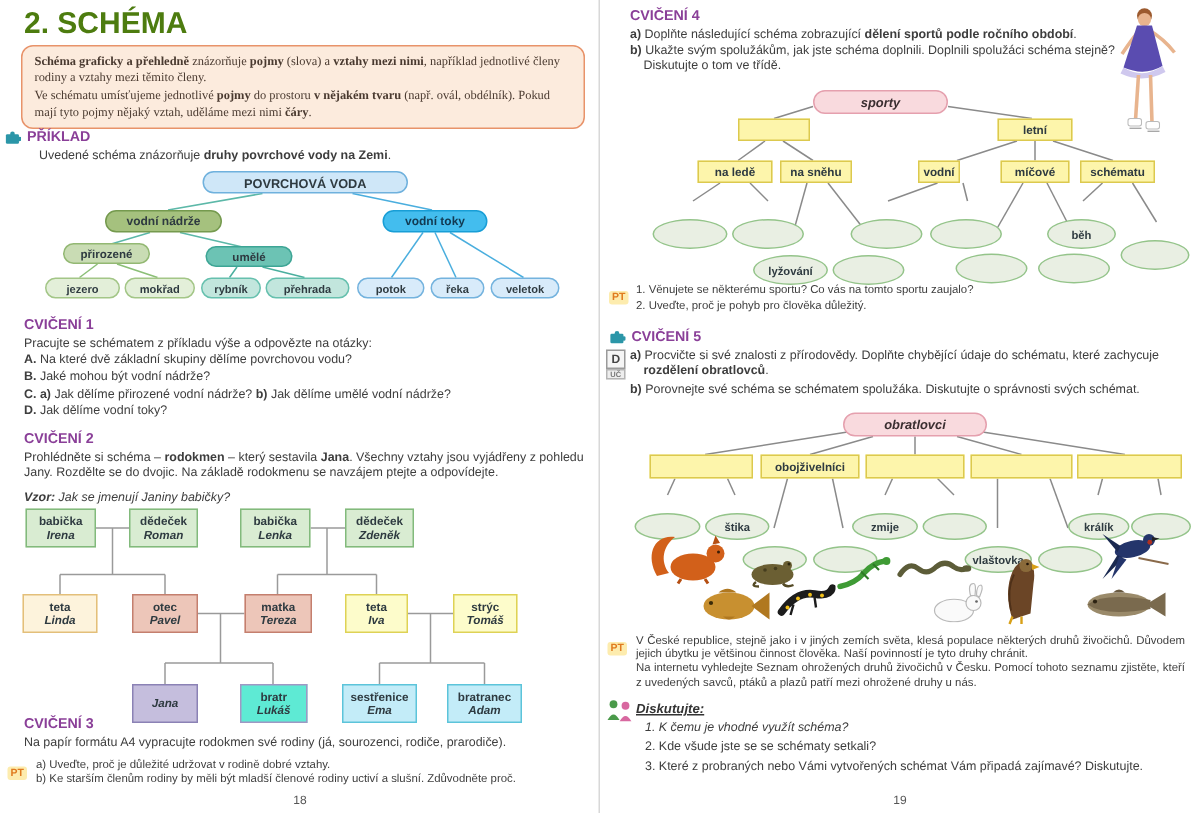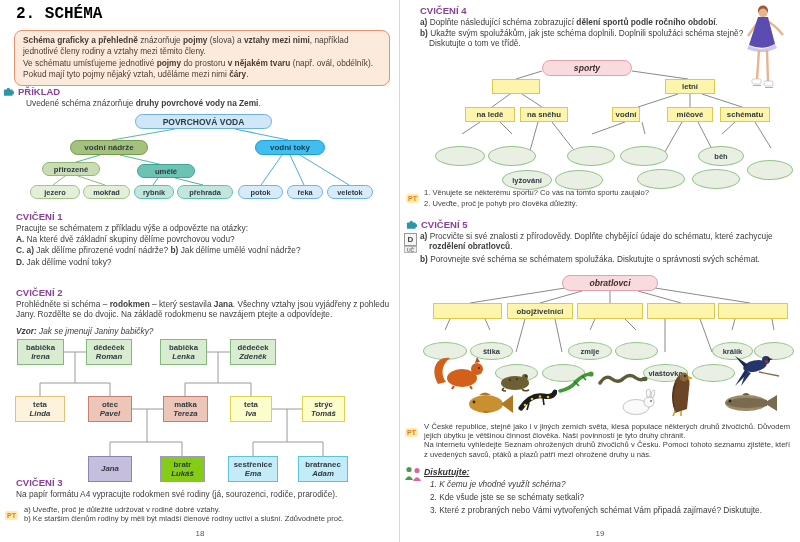--- a/index.html
+++ b/index.html
@@ -1,26 +1,26 @@
 <!DOCTYPE html>
 <html><head>
 <meta charset="utf-8">
 <style>
   html,body{margin:0;padding:0;background:#fff;}
   #sheet{position:relative;width:800px;height:542px;background:#ffffff;overflow:hidden;
          font-family:"Liberation Sans",sans-serif;color:#3d3d3d;}
   .abs{position:absolute;}
-  .title{font-size:16px;font-weight:bold;color:#000000;font-family:Liberation Mono, monospace;}
+  .title{font-size:20px;font-weight:bold;color:#4d7c0f;}
   .hdr{font-size:9.5px;font-weight:bold;color:#8a3f98;display:flex;align-items:center;gap:4px;}
   .txt{font-size:8.3px;line-height:9.6px;color:#3d3d3d;}
   .small{font-size:7.6px;line-height:9.2px;}
   .hang{padding-left:9px;text-indent:-9px;}
   .introbox{background:#fcebdd;border:1.4px solid #e8936a;border-radius:8px;
             padding:4px 8px;font-size:8.3px;line-height:11.4px;color:#4a3a30;}
-  .introbox div{margin:0;}
+  .introbox div{margin:0;font-family:Liberation Serif, serif;}
   .ptbadge{background:#fdecae;border-radius:2px;color:#e07b1f;font-weight:bold;
            font-size:7px;padding:1px 2px;display:inline-block;}
   .pagenum{font-size:8px;color:#555;text-align:center;}
   .node{position:absolute;display:flex;align-items:center;justify-content:center;
         box-sizing:border-box;text-align:center;font-weight:bold;color:#2e3a40;}
   
   .wt-root{background:#cfe7f8;border:1.3px solid #6fb1dd;border-radius:9px;font-size:8.5px;}
   .wt-nadrze{background:#a5c17e;border:1.3px solid #759a4e;border-radius:9px;font-size:8px;}
   .wt-toky{background:#43bdee;border:1.3px solid #189ed6;border-radius:9px;font-size:8px;color:#123a52;}
   .wt-prir{background:#c9dcb4;border:1.2px solid #93b873;border-radius:8px;font-size:7.7px;}
@@ -29,21 +29,21 @@
   .wt-lt{background:#c2e6dd;border:1px solid #66c0ae;border-radius:7px;font-size:7.4px;}
   .wt-lb{background:#d8ebfa;border:1px solid #74b3de;border-radius:7px;font-size:7.4px;}
   
   .ft{flex-direction:column;border:1px solid;font-size:7.8px;line-height:9.4px;padding:1px;}
   .ft .nm{font-style:italic;}
   .ft-green{background:#d9ecd2;border-color:#82ba7c;}
   .ft-cream{background:#fdf3dc;border-color:#e3bf7a;}
   .ft-salmon{background:#edc6b9;border-color:#c47f6e;}
   .ft-yellow{background:#fdfccb;border-color:#ded255;}
   .ft-purple{background:#c5bedd;border-color:#8b82b5;}
-  .ft-lav{background:#84cc16;border-color:#9f97c4;}
+  .ft-lav{background:#5eead4;border-color:#9f97c4;}
   .ft-cyan{background:#c3ecf8;border-color:#5cc4da;}
   
   .pill{background:#f9dade;border:1.3px solid #e5a0ae;border-radius:9px;
         font-weight:bold;font-style:italic;font-size:8.6px;color:#3a2e30;}
   .yb{background:#fdf5ab;border:1px solid #dcc94e;font-size:7.8px;}
   .oval{background:#e9efe3;border:1px solid #94c48a;border-radius:50%;font-size:7.5px;margin-top:12px;}
   .lines{position:absolute;left:0;top:0;}
   .dbadge{border:1px solid #9a9a9a;background:#f5f5f5;color:#444;text-align:center;
           font-size:8px;font-weight:bold;line-height:12px;width:13px;height:13px;box-sizing:border-box;}
   .ucbadge{border:1px solid #b5b5b5;background:#eee;color:#777;text-align:center;
@@ -99,20 +99,21 @@
     <div class="node wt-lt" style="left:157px;top:76px;width:56px;height:14px;">přehrada</div>
     <div class="node wt-lb" style="left:218px;top:76px;width:45px;height:14px;">potok</div>
     <div class="node wt-lb" style="left:267px;top:76px;width:36px;height:14px;">řeka</div>
     <div class="node wt-lb" style="left:307px;top:76px;width:46px;height:14px;">veletok</div>
   </div>
 
   <div class="abs hdr" style="left:16px;top:211px;">CVIČENÍ 1</div>
   <div class="abs txt" style="left:16px;top:224px;width:376px;">
     <div style="margin-bottom:1.6px;">Pracujte se schématem z příkladu výše a odpovězte na otázky:</div>
     <div style="margin-bottom:1.6px;"><span style="font-weight: bold;">A.</span><span> Na které dvě základní skupiny dělíme povrchovou vodu?</span></div>
+    <div style="margin-bottom:1.6px;"><span style="font-weight: bold;">B.</span><span> Jaké mohou být vodní nádrže?</span></div>
     <div style="margin-bottom:1.6px;"><span style="font-weight: bold;">C. a)</span><span> Jak dělíme přirozené vodní nádrže? </span><span style="font-weight: bold;">b)</span><span> Jak dělíme umělé vodní nádrže?</span></div>
     <div><span style="font-weight: bold;">D.</span><span> Jak dělíme vodní toky?</span></div>
   </div>
 
   <div class="abs hdr" style="left:16px;top:287px;">CVIČENÍ 2</div>
   <div class="abs txt" style="left:16px;top:300px;width:376px;"><span>Prohlédněte si schéma – </span><span style="font-weight: bold;">rodokmen</span><span> – který sestavila </span><span style="font-weight: bold;">Jana</span><span>. Všechny vztahy jsou vyjádřeny z pohledu Jany. Rozdělte se do dvojic. Na základě rodokmenu se navzájem ptejte a odpovídejte.</span></div>
   <div class="abs txt" style="left:16px;top:327px;width:376px;"><span style="font-weight: bold; font-style: italic;">Vzor: </span><span style="font-style: italic;">Jak se jmenují Janiny babičky?</span></div>
 
   <div class="abs" style="left:10px;top:337px;width:385px;height:148px;">
     <svg class="lines" width="385" height="148">

